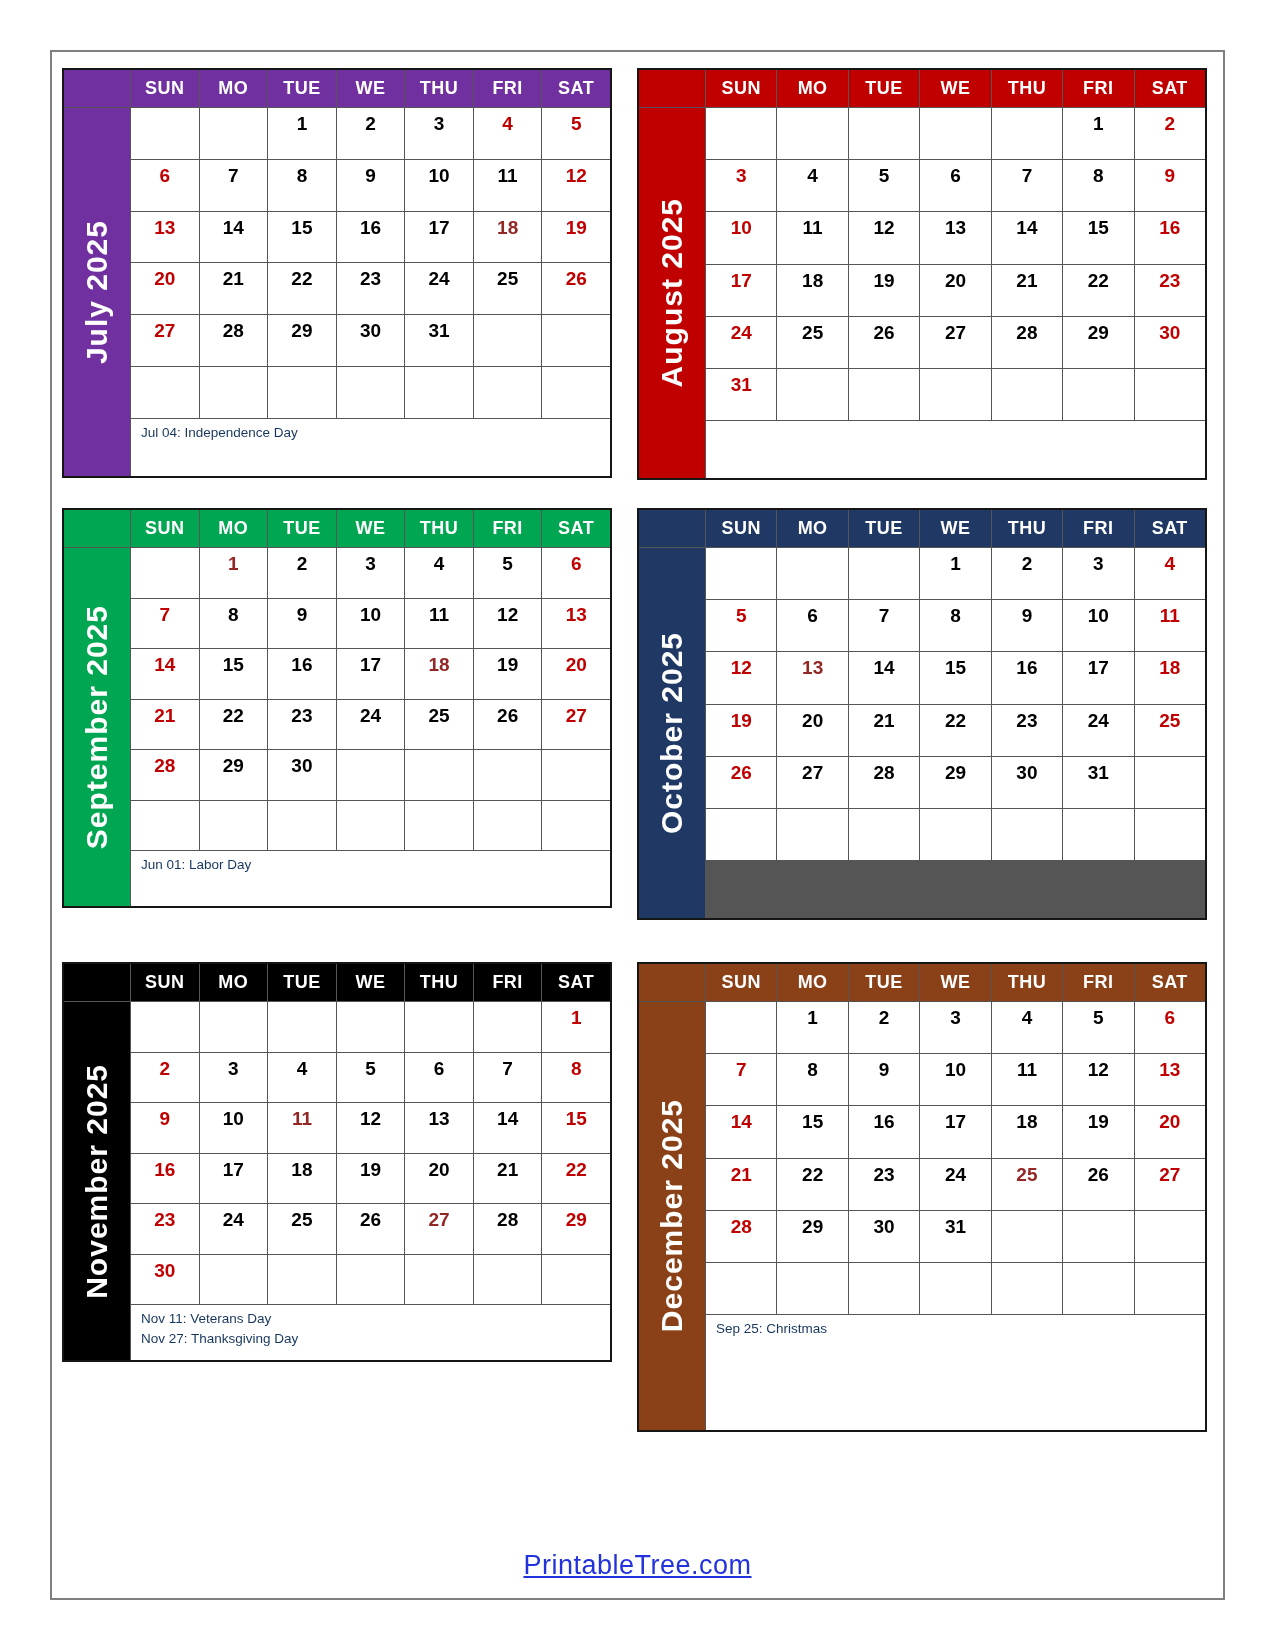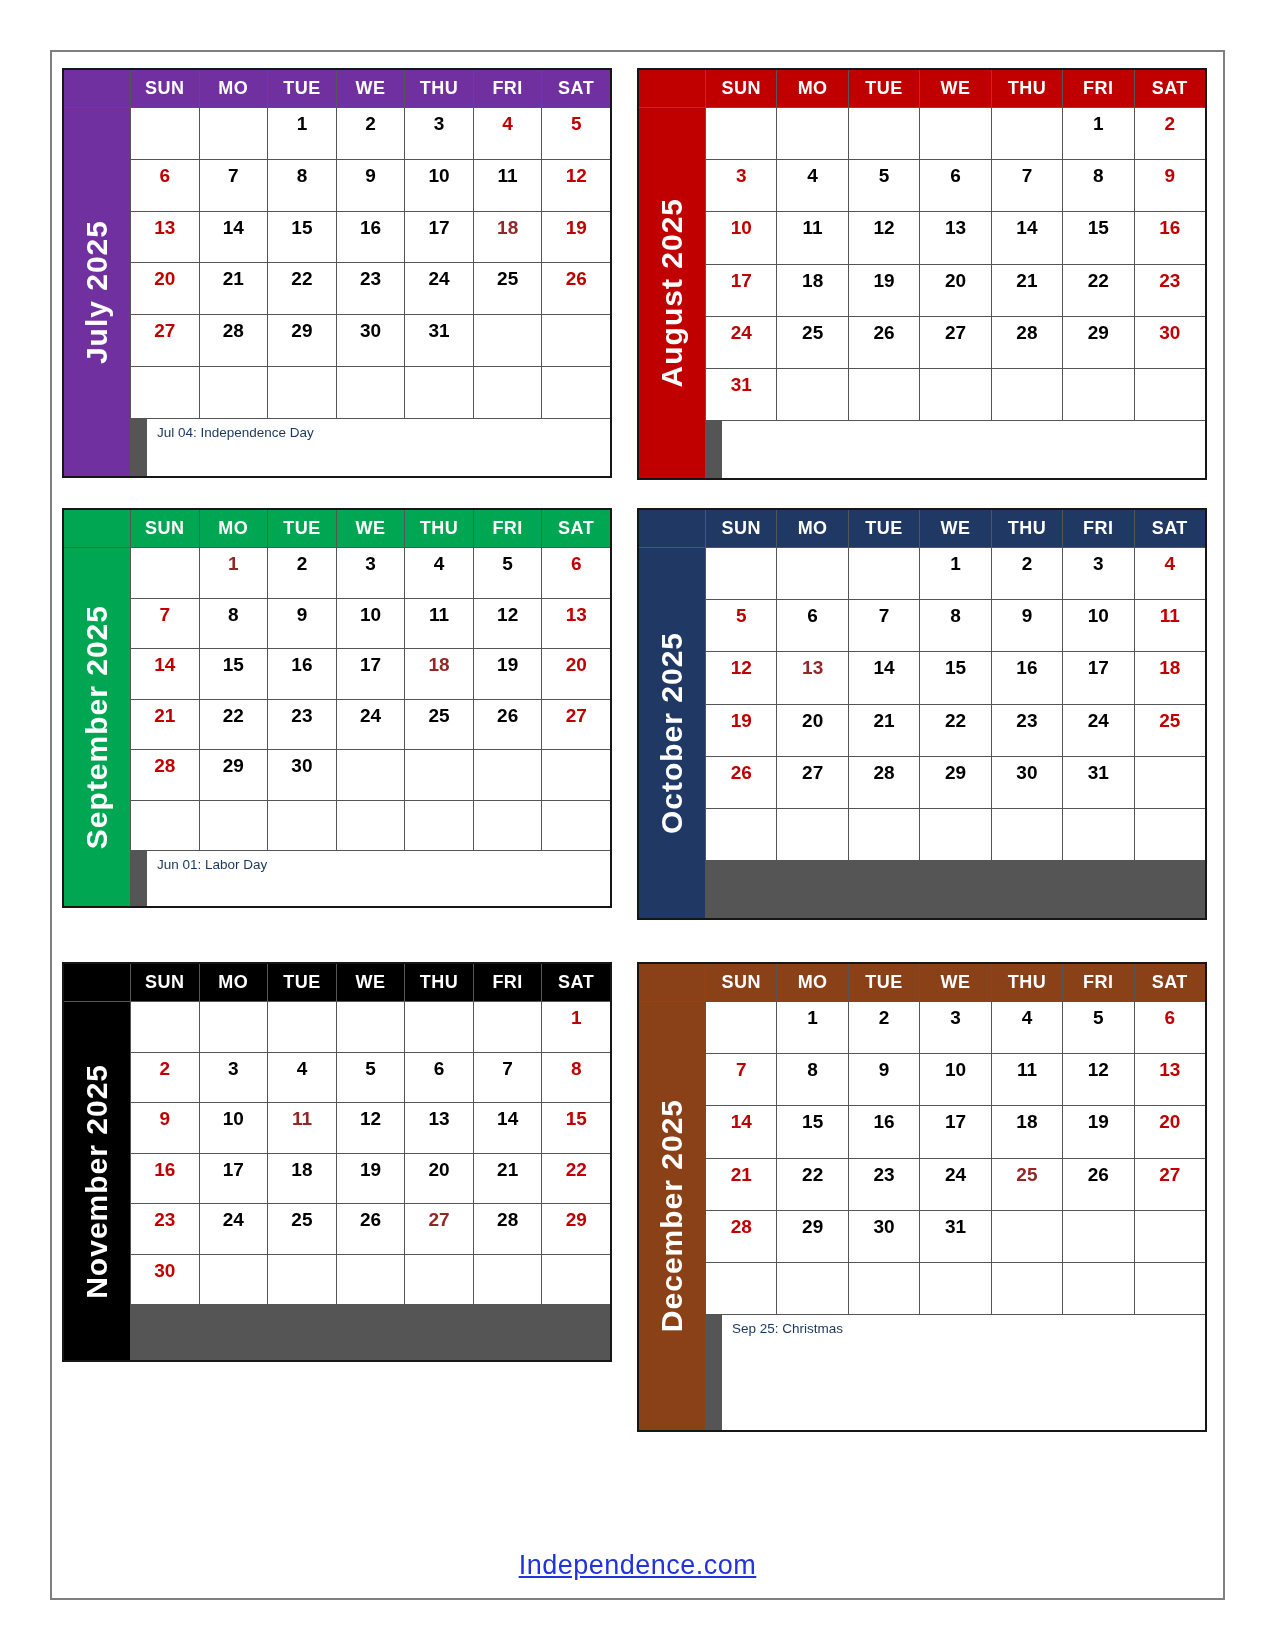--- a/index.html
+++ b/index.html
@@ -24,21 +24,21 @@
   .corner,.hcell,.sidebar{background:var(--accent,#7030A0);}
   .hcell{color:#ffffff;font-weight:700;font-size:18px;letter-spacing:.5px;
          display:flex;align-items:center;justify-content:center;}
   .sidebar{grid-column:1;grid-row:2/9;display:flex;align-items:center;justify-content:center;}
   .vlabel{writing-mode:vertical-rl;transform:rotate(180deg);
           color:#ffffff;font-weight:700;font-size:30px;letter-spacing:1px;white-space:nowrap;}
   .day{font-weight:700;font-size:19px;color:var(--weekday_text,#000);
        text-align:center;padding-top:5px;}
   .day.weekend{color:var(--weekend_text,#C00000);}
   .day.holiday{color:var(--holiday_text,#932726);}
-  .note{grid-column:2/9;padding:4px 10px;margin-left:16px;}
+  .note{grid-column:2/9;padding:4px 10px;}
   .note-line{color:var(--note_text,#17365D);font-size:13.5px;line-height:1.45;}
 
   .footer{position:absolute;left:0;top:1550px;width:100%;text-align:center;}
   .footer-link{font-size:27px;color:var(--footer_link,#2233DD);
                text-decoration:underline;cursor:pointer;letter-spacing:.5px;}
 </style>
 </head>
 <body>
 
 <div class="page">
@@ -327,20 +327,24 @@
         <div class="cell day holiday">27</div>
         <div class="cell day">28</div>
         <div class="cell day weekend">29</div>
         <div class="cell day weekend">30</div>
         <div class="cell day"></div>
         <div class="cell day"></div>
         <div class="cell day"></div>
         <div class="cell day"></div>
         <div class="cell day"></div>
         <div class="cell day"></div>
+        <div class="cell note">
+          <div class="note-line">Nov 11: Veterans Day</div>
+          <div class="note-line">Nov 27: Thanksgiving Day</div>
+        </div>
       </div>
     </section>
   <section class="month pos-f" style="--accent: #8A4117;">
       <div class="mgrid">
         <div class="cell corner"></div>
         <div class="cell hcell">SUN</div>
         <div class="cell hcell">MO</div>
         <div class="cell hcell">TUE</div>
         <div class="cell hcell">WE</div>
         <div class="cell hcell">THU</div>
@@ -391,15 +395,15 @@
         <div class="cell day"></div>
         <div class="cell day"></div>
         <div class="cell day"></div>
         <div class="cell note">
           <div class="note-line">Sep 25: Christmas</div>
         </div>
       </div>
     </section>
 
   <div class="footer">
-    <span class="footer-link">Independence.com</span>
+    <span class="footer-link">PrintableTree.com</span>
   </div>
 </div>
 
 </body></html>

